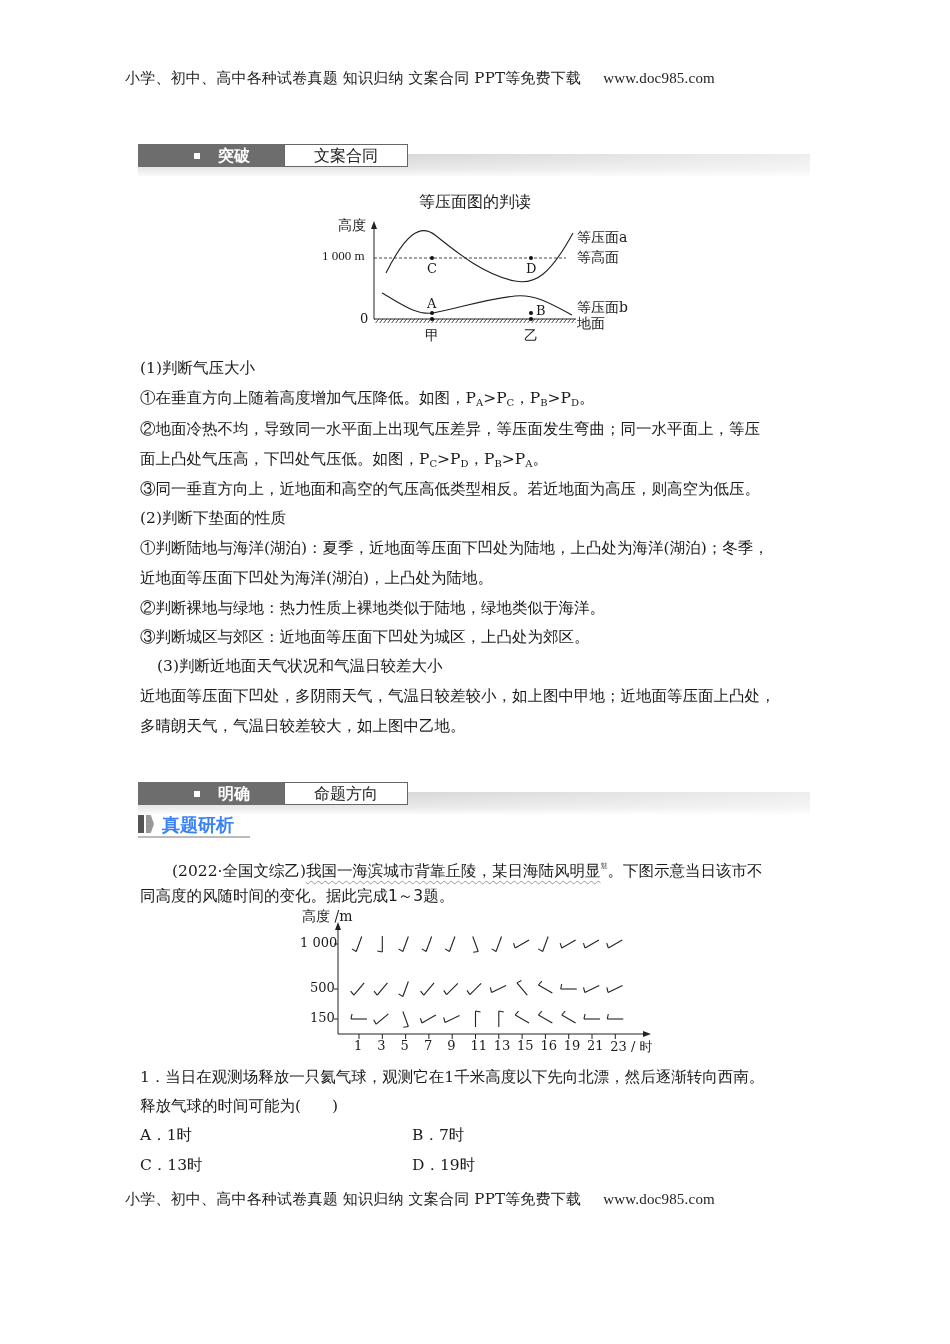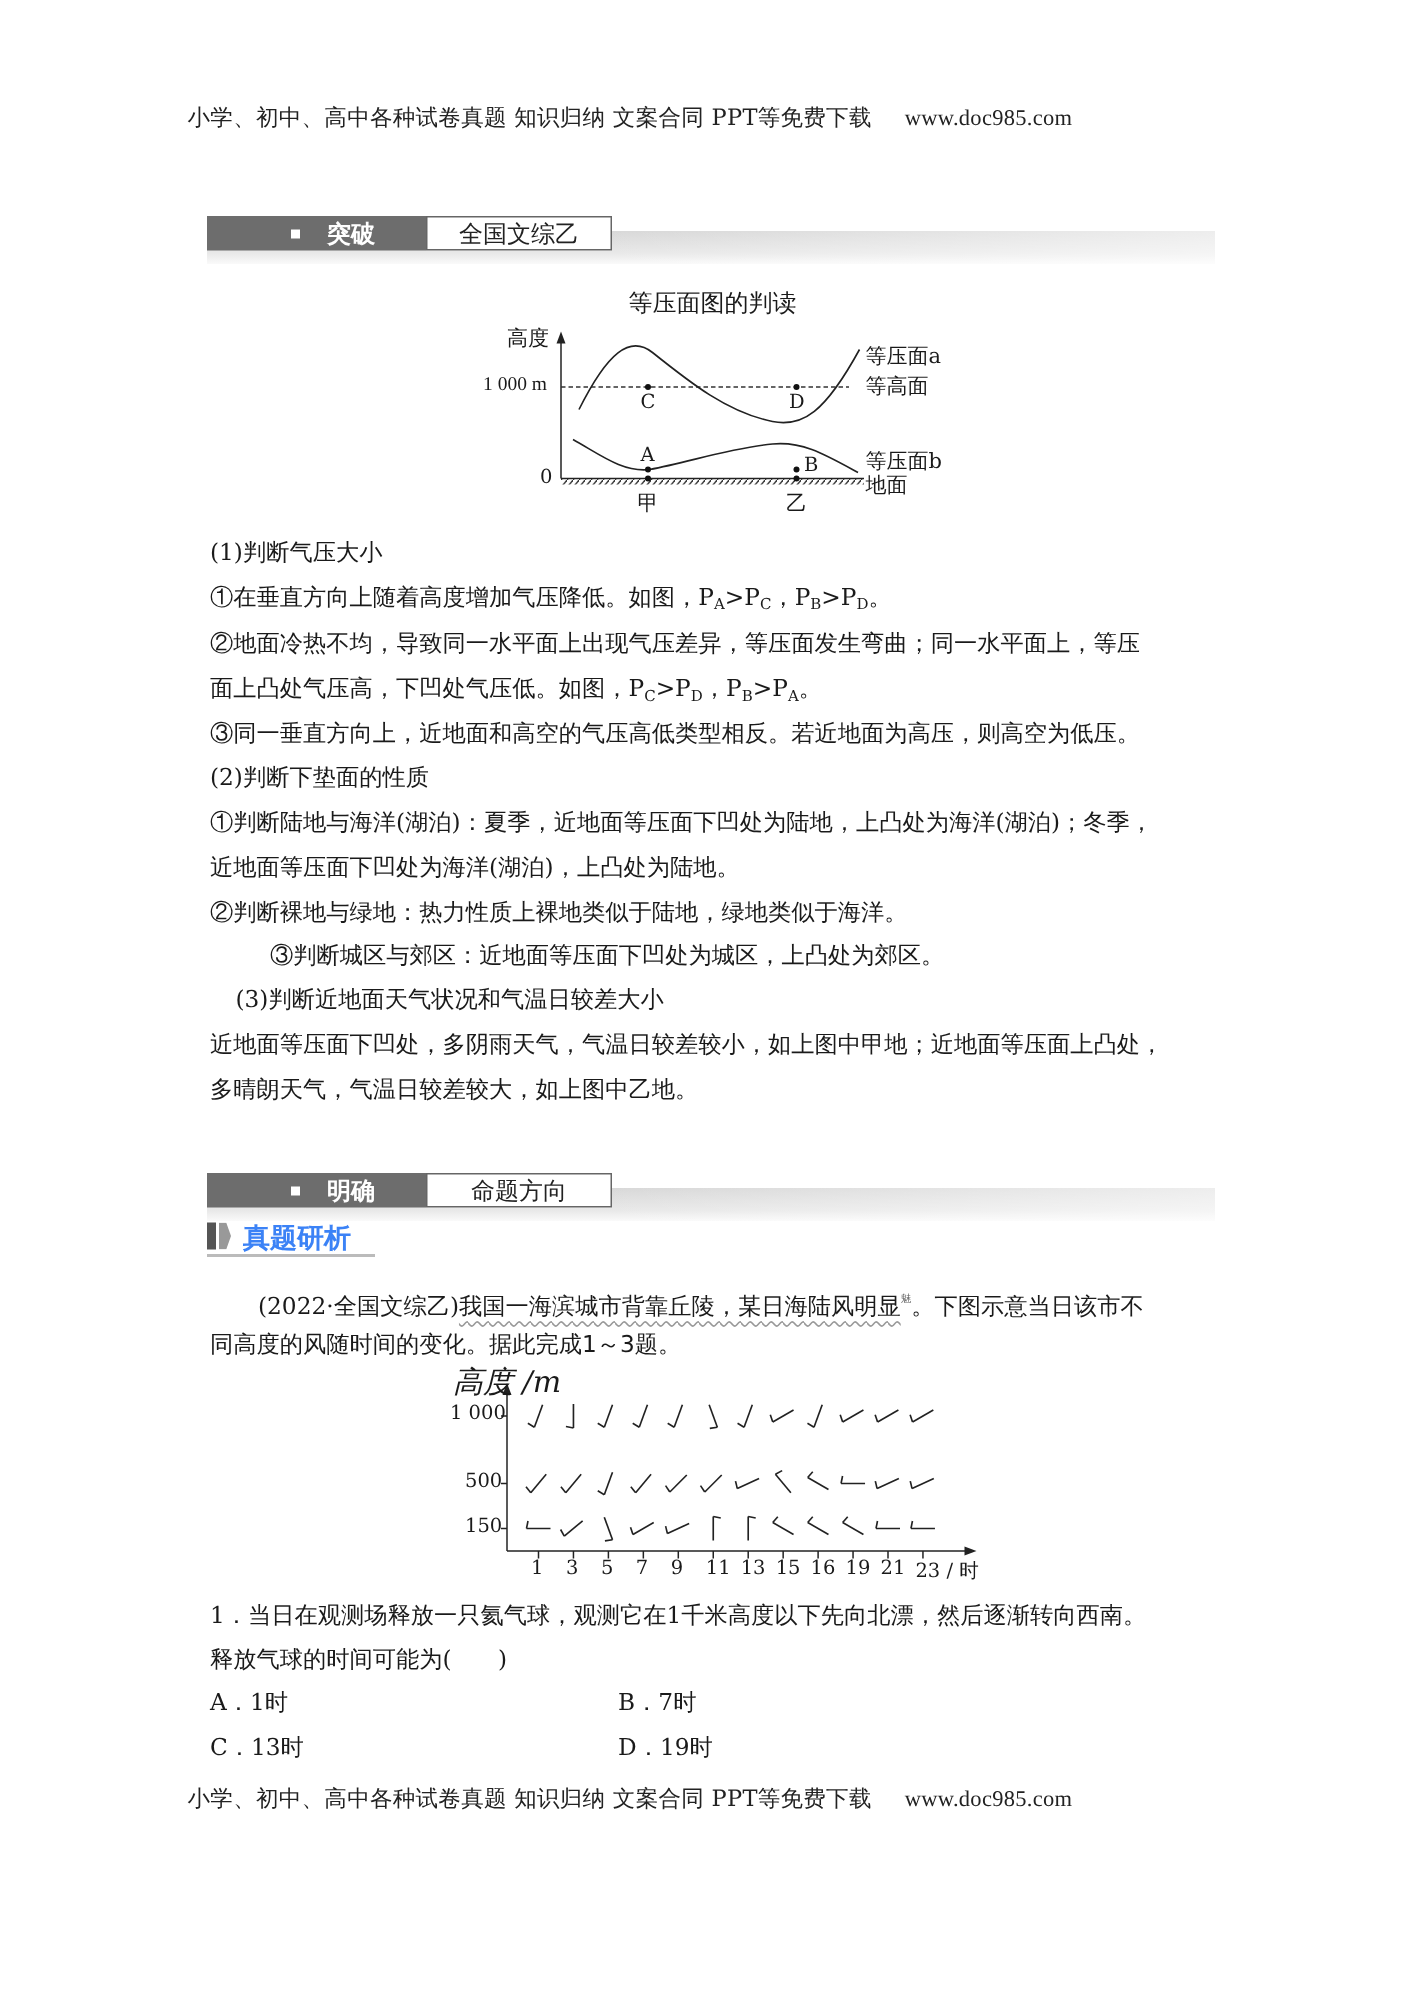--- a/index.html
+++ b/index.html
@@ -44,21 +44,21 @@
   <span>小学、初中、高中各种试卷真题 知识归纳 文案合同 PPT等免费下载</span><span class="url">www.doc985.com</span>
 </div>
 
 <div class="sec-head" style="top:142px;">
   <div class="fade"></div>
   <div class="fade2"></div>
   <div class="dark">
     <span class="sq"></span>
     <span class="lbl">突破</span>
   </div>
-  <div class="light">全国文综乙</div>
+  <div class="light">文案合同</div>
 </div>
 
 <div class="fig-title">等压面图的判读</div>
 
 <div class="fig1">
   <svg width="340" height="135" viewBox="0 0 340 135">
     <defs>
       <pattern id="hatch" width="4" height="5" patternUnits="userSpaceOnUse">
         <line x1="0" y1="5" x2="4" y2="0" stroke="#333" stroke-width="0.9"></line>
       </pattern>
@@ -100,21 +100,21 @@
 
 <div class="p" style="top:358px;">(1)判断气压大小</div>
 <div class="p" style="top:388px;"><span>①在垂直方向上随着高度增加气压降低。如图，P</span><span class="sub">A</span><span>&gt;P</span><span class="sub">C</span><span>，P</span><span class="sub">B</span><span>&gt;P</span><span class="sub">D</span><span>。</span></div>
 <div class="p" style="top:419px;">②地面冷热不均，导致同一水平面上出现气压差异，等压面发生弯曲；同一水平面上，等压</div>
 <div class="p" style="top:449px;"><span>面上凸处气压高，下凹处气压低。如图，P</span><span class="sub">C</span><span>&gt;P</span><span class="sub">D</span><span>，P</span><span class="sub">B</span><span>&gt;P</span><span class="sub">A</span><span>。</span></div>
 <div class="p" style="top:479px;">③同一垂直方向上，近地面和高空的气压高低类型相反。若近地面为高压，则高空为低压。</div>
 <div class="p" style="top:508px;">(2)判断下垫面的性质</div>
 <div class="p" style="top:538px;">①判断陆地与海洋(湖泊)：夏季，近地面等压面下凹处为陆地，上凸处为海洋(湖泊)；冬季，</div>
 <div class="p" style="top:568px;">近地面等压面下凹处为海洋(湖泊)，上凸处为陆地。</div>
 <div class="p" style="top:598px;">②判断裸地与绿地：热力性质上裸地类似于陆地，绿地类似于海洋。</div>
-<div class="p" style="top:627px;margin-left:40px;">③判断城区与郊区：近地面等压面下凹处为城区，上凸处为郊区。</div>
+<div class="p" style="top:627px;">③判断城区与郊区：近地面等压面下凹处为城区，上凸处为郊区。</div>
 <div class="p" style="top:656px;margin-left:17px;">(3)判断近地面天气状况和气温日较差大小</div>
 <div class="p" style="top:686px;">近地面等压面下凹处，多阴雨天气，气温日较差较小，如上图中甲地；近地面等压面上凸处，</div>
 <div class="p" style="top:716px;">多晴朗天气，气温日较差较大，如上图中乙地。</div>
 
 <div class="sec-head" style="top:764px;margin-top:16px;">
   <div class="fade"></div>
   <div class="fade2"></div>
   <div class="dark">
     <span class="sq"></span>
     <span class="lbl">明确</span>
@@ -223,21 +223,21 @@
         <line x1="262.3282032302755" y1="115" x2="248.4717967697245" y2="107" stroke="#222" stroke-width="1.1"></line>
         <line x1="248.4717967697245" y1="107" x2="251.83782217350895" y2="103.1698729810778" stroke="#222" stroke-width="1.1"></line>
         <line x1="285.6282032302756" y1="115" x2="271.7717967697245" y2="107" stroke="#222" stroke-width="1.1"></line>
         <line x1="271.7717967697245" y1="107" x2="275.13782217350894" y2="103.1698729810778" stroke="#222" stroke-width="1.1"></line>
         <line x1="310" y1="111" x2="294" y2="111" stroke="#222" stroke-width="1.1"></line>
         <line x1="294" y1="111" x2="295" y2="106" stroke="#222" stroke-width="1.1"></line>
         <line x1="333.3" y1="111" x2="317.3" y2="111" stroke="#222" stroke-width="1.1"></line>
         <line x1="317.3" y1="111" x2="318.3" y2="106" stroke="#222" stroke-width="1.1"></line>
       </g>
   </svg>
-  <span style="position:absolute;left:12px;top:0px;font-size:20px;font-style:italic;">高度 /m</span>
+  <span style="position:absolute;left:12px;top:0px;font-size:14px;">高度 /m</span>
   <span style="position:absolute;left:10px;top:27px;font-size:13px;">1 000</span>
   <span style="position:absolute;left:20px;top:72px;font-size:13px;">500</span>
   <span style="position:absolute;left:20px;top:102px;font-size:13px;">150</span>
   <div id="xlabels">
       <span style="position: absolute; top: 130px; font-size: 13px; white-space: nowrap; left: 64px;">1</span>
       <span style="position: absolute; top: 130px; font-size: 13px; white-space: nowrap; left: 87.3px;">3</span>
       <span style="position: absolute; top: 130px; font-size: 13px; white-space: nowrap; left: 110.6px;">5</span>
       <span style="position: absolute; top: 130px; font-size: 13px; white-space: nowrap; left: 133.9px;">7</span>
       <span style="position: absolute; top: 130px; font-size: 13px; white-space: nowrap; left: 157.2px;">9</span>
       <span style="position: absolute; top: 130px; font-size: 13px; white-space: nowrap; left: 180.5px;">11</span>

